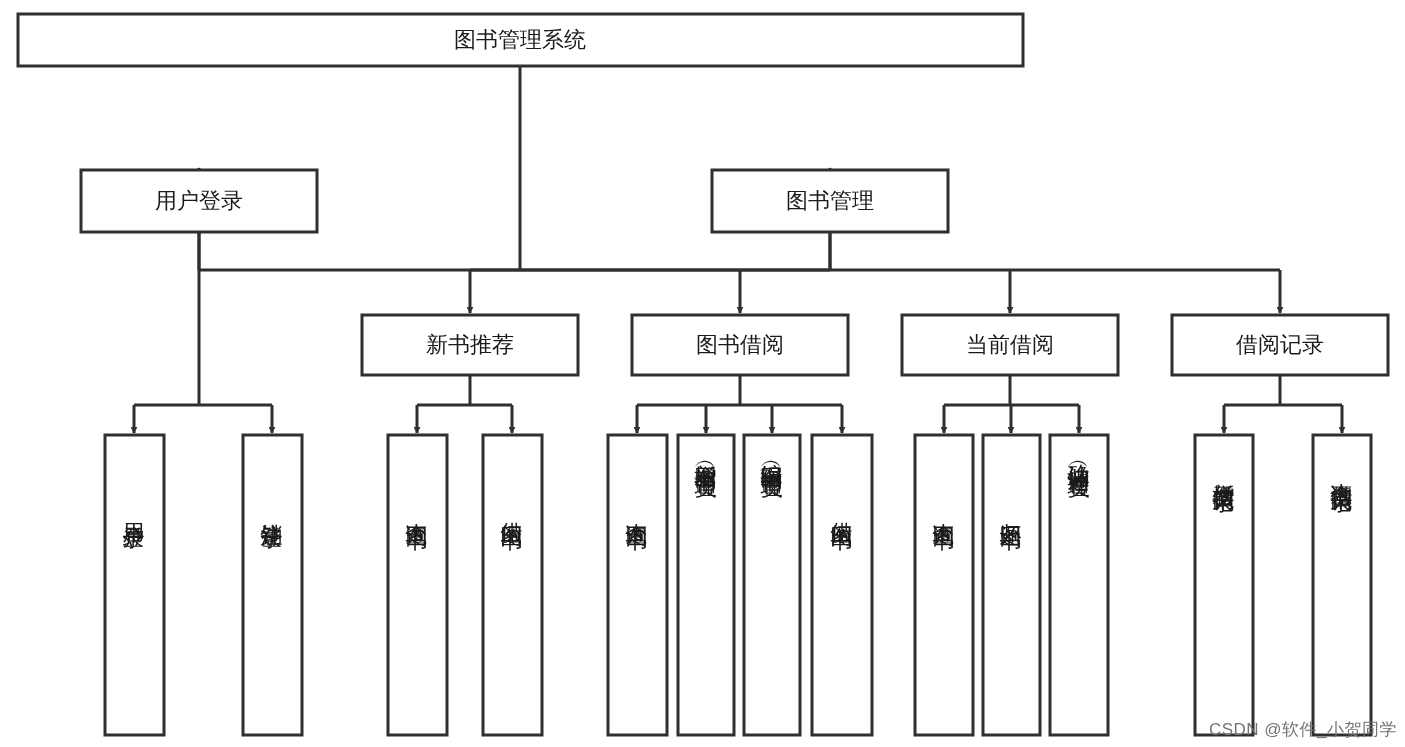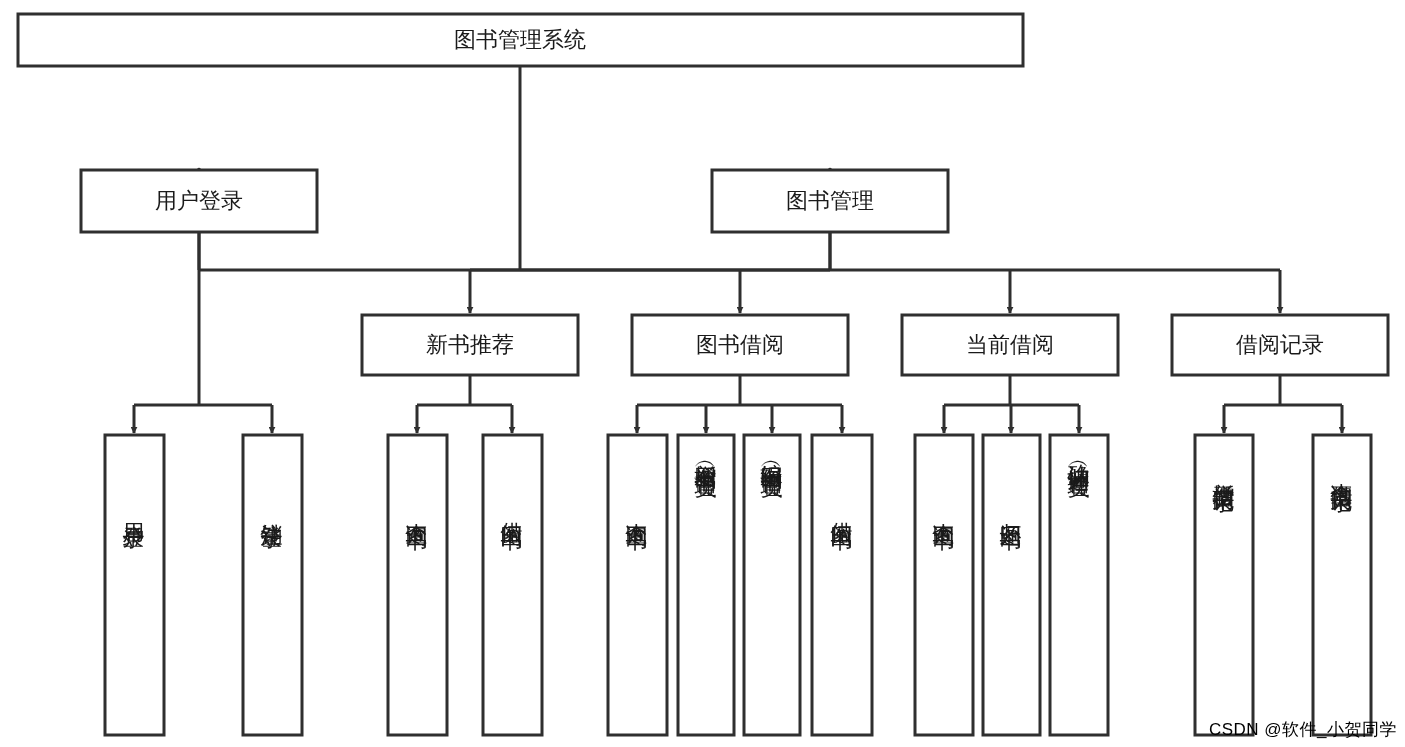--- a/index.html
+++ b/index.html
@@ -52,21 +52,21 @@
     text-orientation: upright;
     letter-spacing: 2px;
     white-space: pre;
   }
   .watermark {
     position: absolute;
     right: 8px;
     bottom: 6px;
     font-family: "Liberation Sans", "DejaVu Sans", sans-serif;
     font-size: 17px;
-    color: #000000;
+    color: #737373;
     letter-spacing: 0.5px;
     user-select: none;
     pointer-events: none;
   }
 </style>
 </head>
 <body>
 
 <div id="diagram-root">
 

